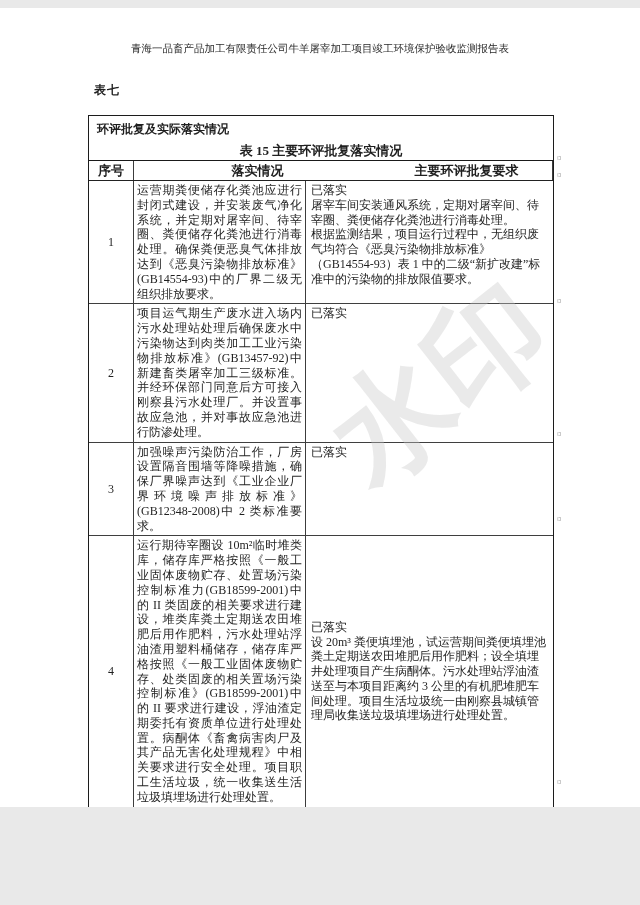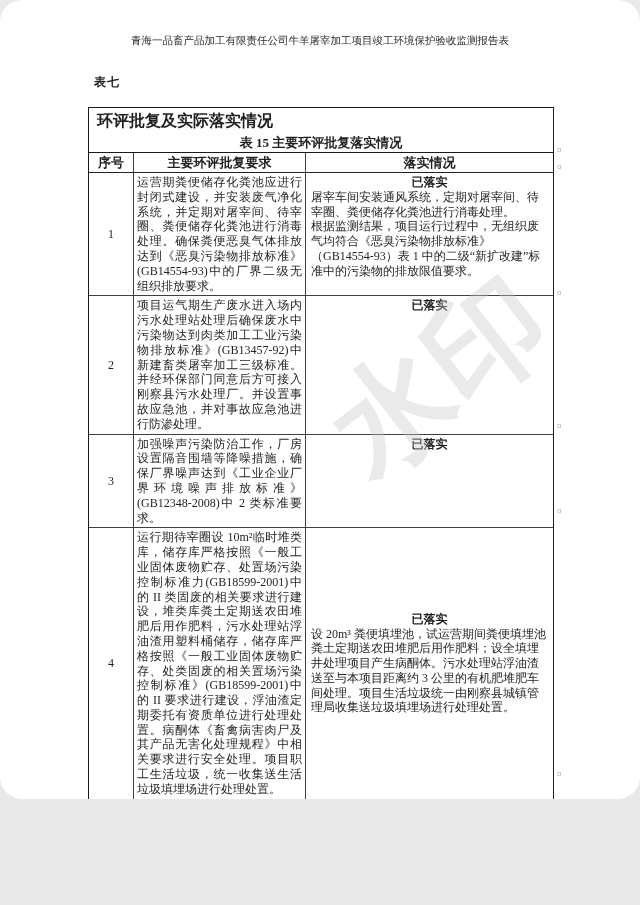--- a/index.html
+++ b/index.html
@@ -1,39 +1,38 @@
 <!DOCTYPE html>
 <html><head>
 <meta charset="utf-8">
 <style>
   * { margin:0; padding:0; box-sizing:border-box; }
   html,body { background:#e9e9e9; }
   .page {
-    position:relative; width:640px; height:799px; margin:0 auto;
+    position:relative; width:640px; height:799px; margin:8px auto;
     background:#ffffff; overflow:hidden;
     font-family:"Liberation Serif","DejaVu Serif",serif;
     color:#1f1f1f;
-    border-radius:22px;
   }
   .doc-header {
     position:absolute; top:34px; left:0; width:640px;
     text-align:center; font-size:10.5px; color:#2b2b2b;
   }
   .section-label {
     position:absolute; top:74px; left:94px;
     font-size:12px; font-weight:700; letter-spacing:1px;
   }
   .etable {
     position:absolute; left:88px; top:107px; width:466px;
     border:1.5px solid #1c1c1c;
     font-size:12px; line-height:14.8px;
   }
   .t-section {
     height:26px; padding:4px 8px 0 8px;
-    font-size:16px; font-weight:700; line-height:18px;
+    font-size:12px; font-weight:700; line-height:18px;
   }
   .t-caption {
     height:19px; text-align:center; font-weight:700; font-size:13px;
     border-bottom:1.5px solid #1a1a1a; line-height:17px;
   }
   .thead { display:flex; height:20px; border-bottom:1.2px solid #222; }
   .thead .th {
     font-weight:700; text-align:center; font-size:13px; line-height:19px;
   }
   .col-seq  { width:45px;  border-right:1px solid #3c3c3c; }
@@ -45,21 +44,21 @@
     display:flex; align-items:center; justify-content:center;
     font-size:12px;
   }
   .trow .col-req {
     padding:2px 3px; text-align:justify; text-justify:inter-ideograph;
   }
   .trow .col-status { padding:2px 5px 2px 5px; display:flex; flex-direction:column; }
   .trow .col-status.vcenter { justify-content:center; }
   .r1 { min-height:114px; } .r2 { min-height:133px; } .r3 { min-height:87px; }
   .r4 { min-height:266px; } .r5 { min-height:84px; }
-  .status-label { font-weight:700;text-align:center; }
+  .status-label { font-weight:400; }
   .status-detail { white-space:pre-line; }
   .page-number {
     position:absolute; top:860px; left:0; width:640px;
     text-align:center; font-size:11px;
   }
   .watermark {
     position:absolute; left:322px; top:318px; z-index:3;
     font-size:118px; font-weight:700; line-height:1;
     color:rgba(201,201,201,0.38);
     transform:rotate(-38deg); transform-origin:center;
@@ -78,22 +77,22 @@
   <div class="doc-header">青海一品畜产品加工有限责任公司牛羊屠宰加工项目竣工环境保护验收监测报告表</div>
 
   <div class="section-label">表七</div>
 
   <div class="etable">
     <div class="t-section">环评批复及实际落实情况</div>
     <div class="t-caption">表 15  主要环评批复落实情况</div>
 
     <div class="thead">
       <div class="th col-seq">序号</div>
+      <div class="th col-status">落实情况</div>
       <div class="th col-req">主要环评批复要求</div>
-      <div class="th col-status">落实情况</div>
     </div>
 
     <div class="trow r1">
       <div class="col-seq">1</div>
       <div class="col-req">运营期粪便储存化粪池应进行封闭式建设，并安装废气净化系统，并定期对屠宰间、待宰圈、粪便储存化粪池进行消毒处理。确保粪便恶臭气体排放达到《恶臭污染物排放标准》(GB14554-93)中的厂界二级无组织排放要求。</div>
       <div class="col-status">
         <div class="status-label">已落实</div>
         <div class="status-detail">屠宰车间安装通风系统，定期对屠宰间、待宰圈、粪便储存化粪池进行消毒处理。
 根据监测结果，项目运行过程中，无组织废气均符合《恶臭污染物排放标准》（GB14554-93）表 1 中的二级“新扩改建”标准中的污染物的排放限值要求。</div>
       </div>

